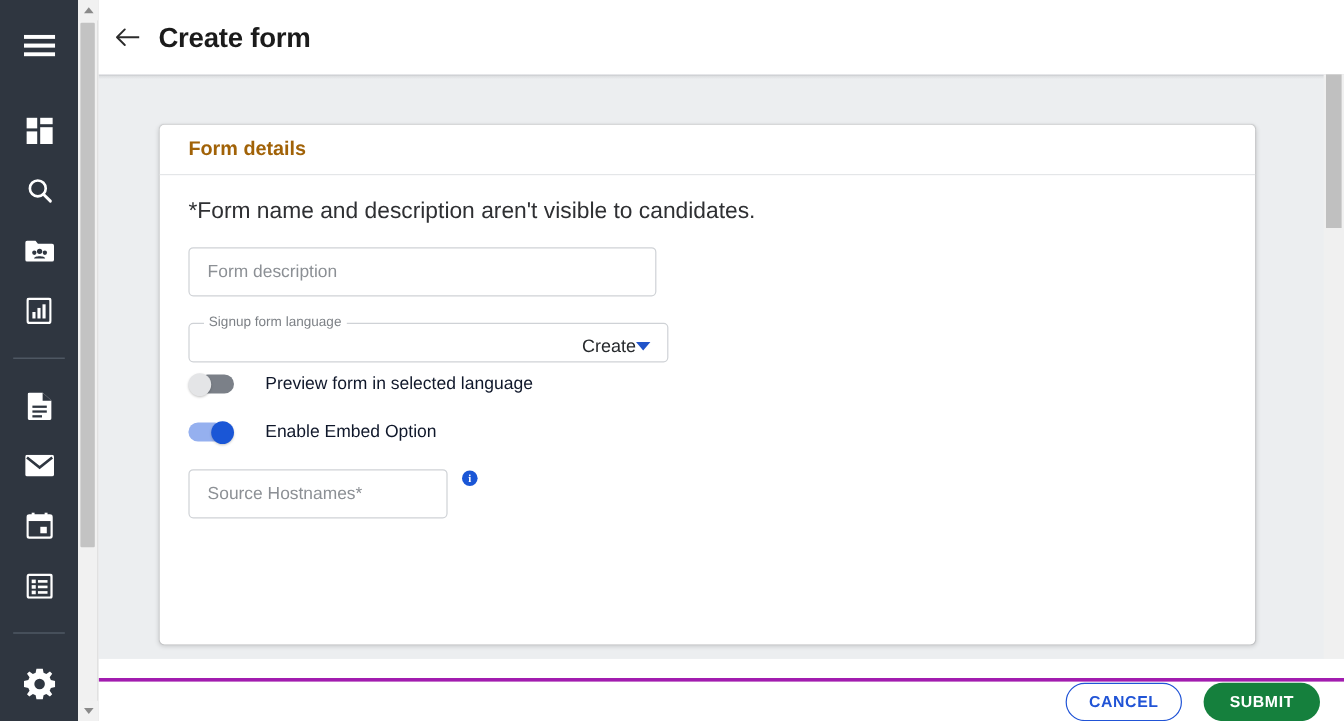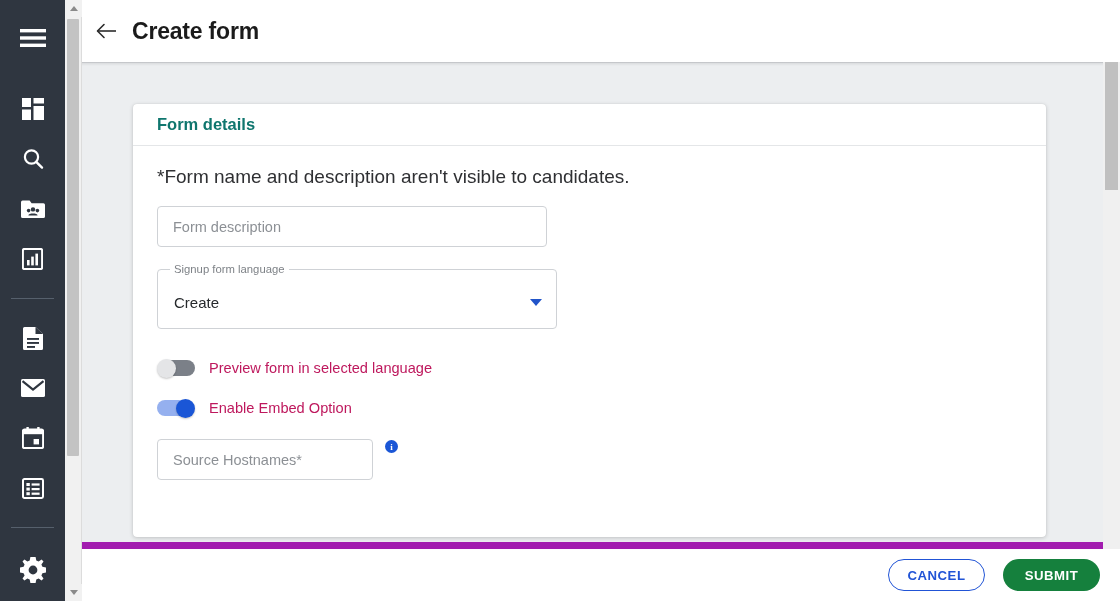--- a/index.html
+++ b/index.html
@@ -143,21 +143,21 @@
   .card-header {
     height: 42px;
     border-bottom: 1px solid #e4e6e8;
     display: flex;
     align-items: center;
     padding-left: 24px;
   }
   .card-title {
     font-size: 16.5px;
     font-weight: bold;
-    color: #0f766e;
+    color: #a16207;
   }
   .card-body {
     padding: 20px 24px 26px 24px;
   }
   .note {
     font-size: 19px;
     color: #2f3033;
     margin: 0 0 18px 0;
   }
 
@@ -178,22 +178,23 @@
     outline: none;
   }
   .txt-input::placeholder { color: #8c9095; }
   .input-formname { width: 390px; }
   .input-formdesc { width: 390px; }
 
   
   .select-wrap {
     position: relative;
     width: 400px;
-    height: 60px;
-    margin-bottom: 30px;
+    height: 33px;
+    margin-bottom: 9px;
+    text-align: right;
   }
   .select-box {
     position: absolute;
     inset: 0;
     border: 1px solid #cfd2d6;
     border-radius: 4px;
     background: #ffffff;
     display: flex;
     align-items: center;
     padding: 0 14px 0 16px;
@@ -247,23 +248,23 @@
     top: 0;
     width: 19px; height: 19px;
     border-radius: 50%;
     box-shadow: 0 1px 2px rgba(0,0,0,0.22);
   }
   .toggle.off .track { background: #7b8088; }
   .toggle.off .knob { left: 0; background: #e4e5e7; }
   .toggle.on .track { background: #95b0ef; left: 0; }
   .toggle.on .knob { left: 19px; background: #1a56d6; }
   .toggle-label {
-    margin-left: 14px;
+    margin-left: 26px;
     font-size: 14.6px;
-    color: #be185d;
+    color: #0f172a;
   }
 
   .hostnames-row {
     display: flex;
     align-items: flex-start;
   }
   .input-hostnames { width: 216px; height: 41px; }
   .info-icon {
     width: 13px; height: 13px;
     border-radius: 50%;
@@ -299,23 +300,23 @@
     position: absolute;
     left: 0; bottom: 0;
     width: 17px; height: 17px;
     display: flex; align-items: center; justify-content: center;
   }
 
   
   .footer {
     position: absolute;
     left: 0; bottom: 0;
-    width: 1038px; height: 59px;
-    background: #ffffff;
-    border-top: 7px solid #a21caf;
+    width: 1038px; height: 36px;
+    background: #ffffff;
+    border-top: 3px solid #a21caf;
     display: flex;
     align-items: center;
     justify-content: flex-end;
     padding-right: 20px;
     gap: 18px;
     z-index: 4;
   }
   .btn {
     height: 32px;
     border-radius: 16px;

